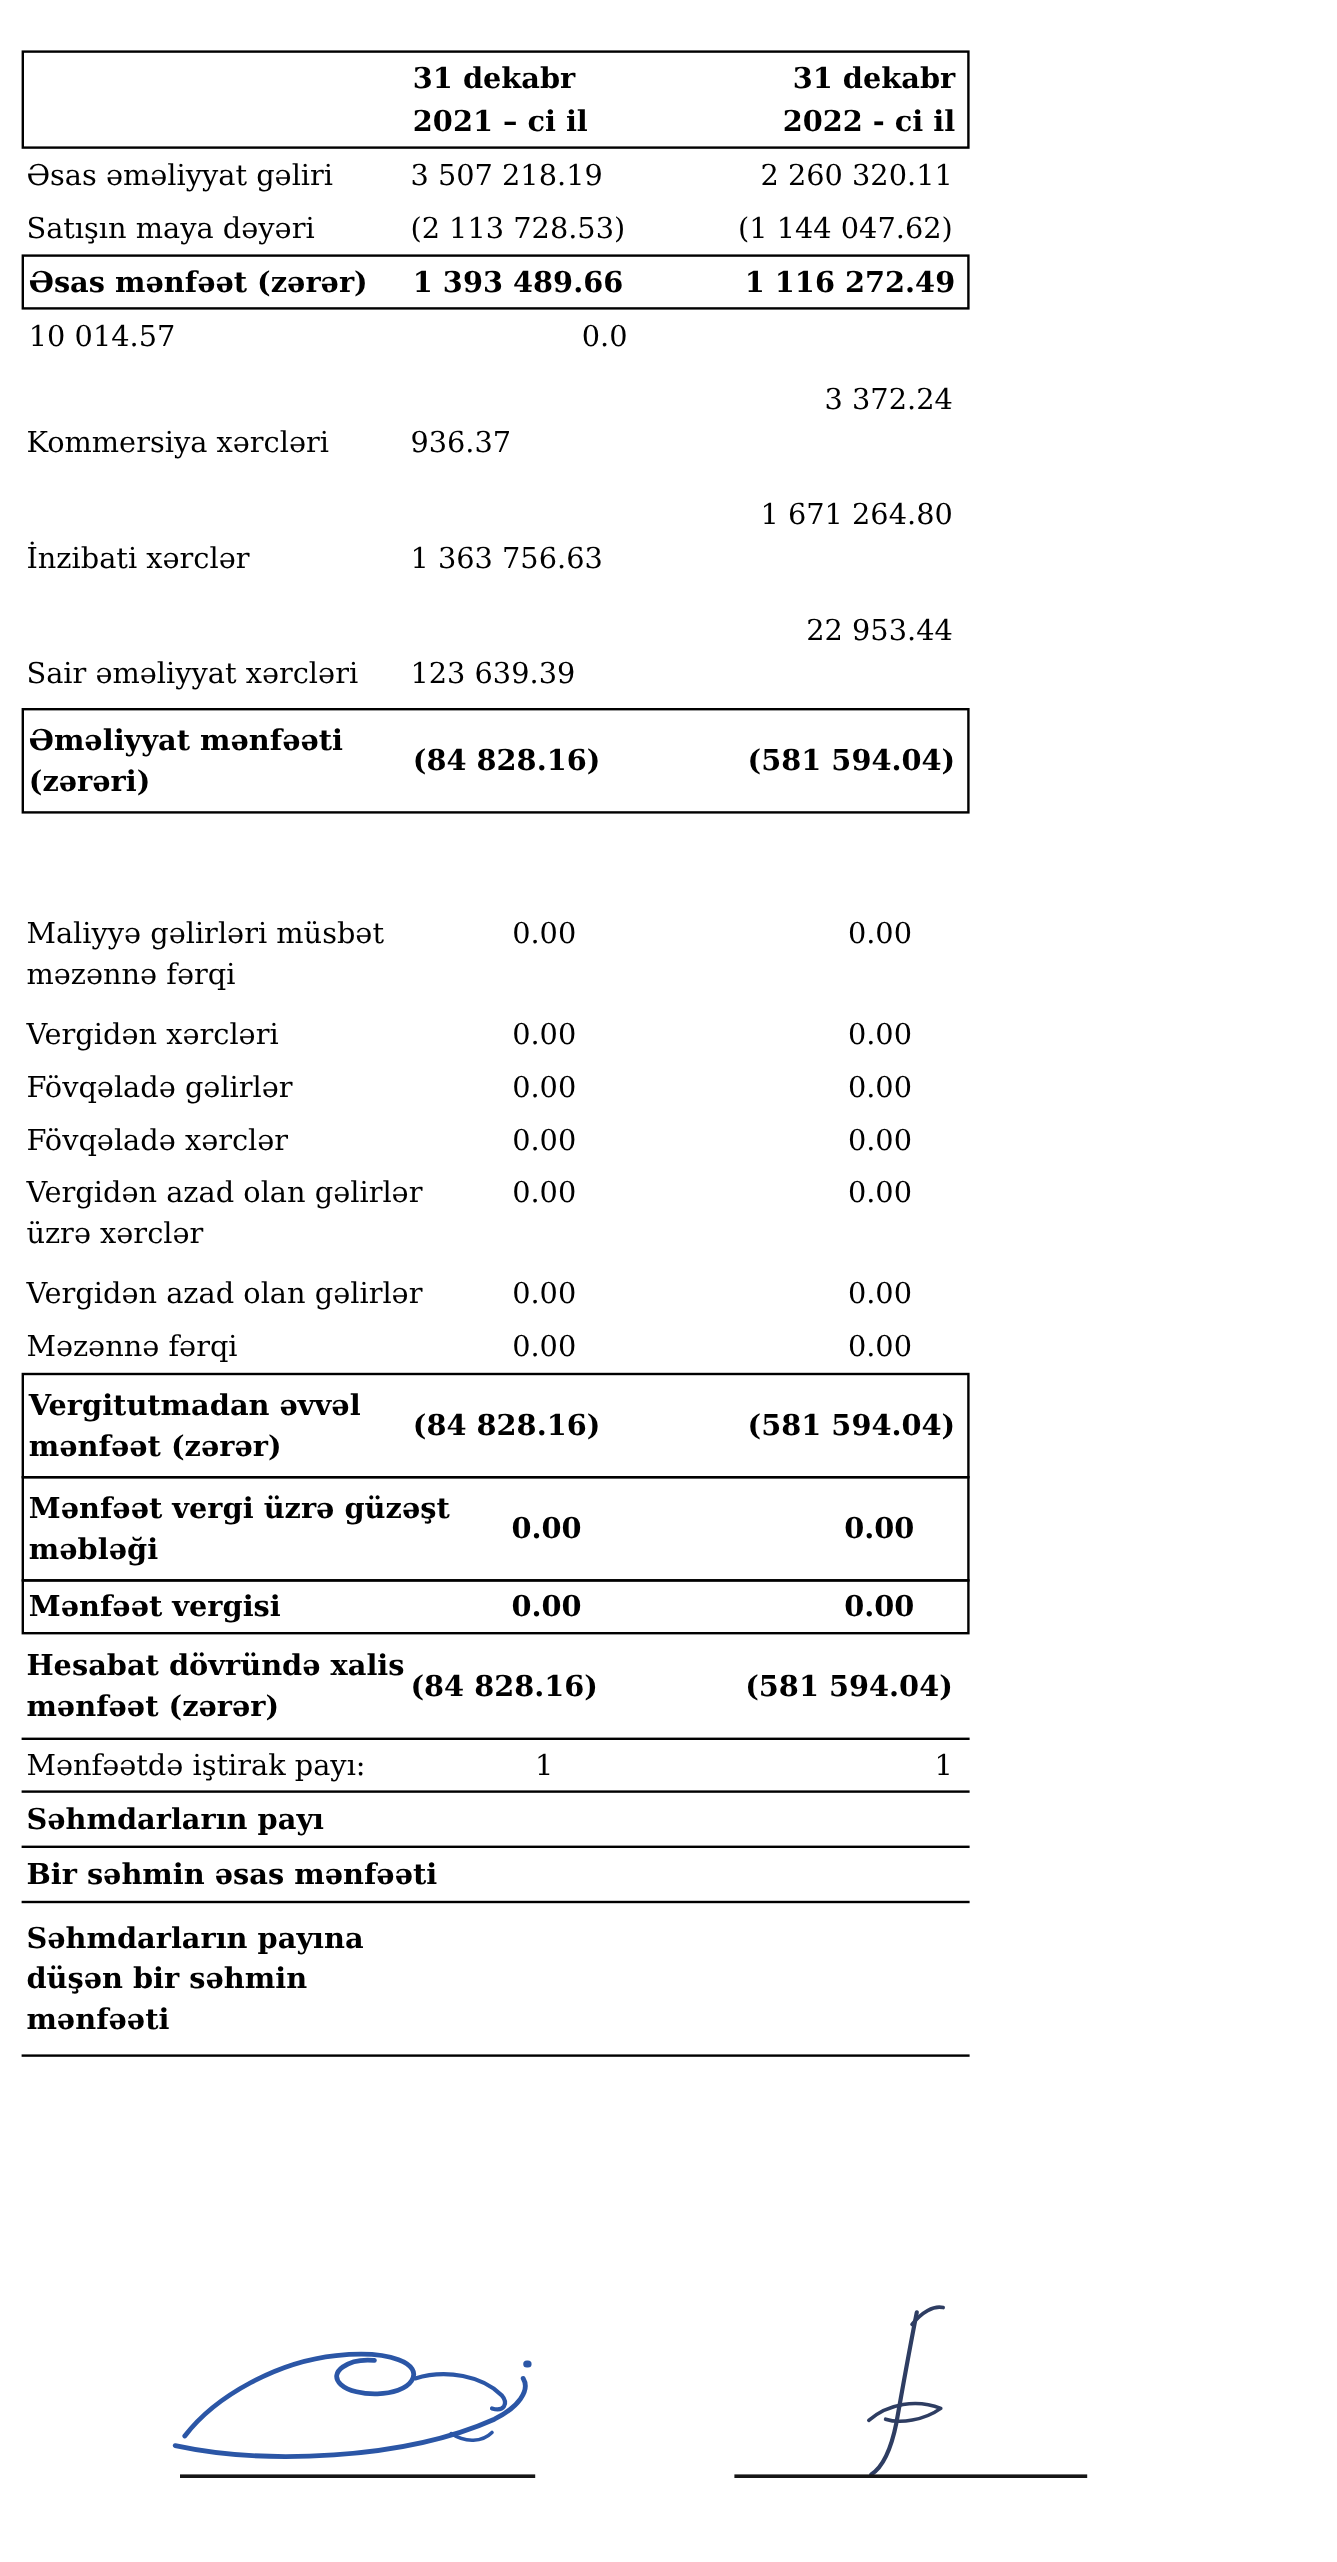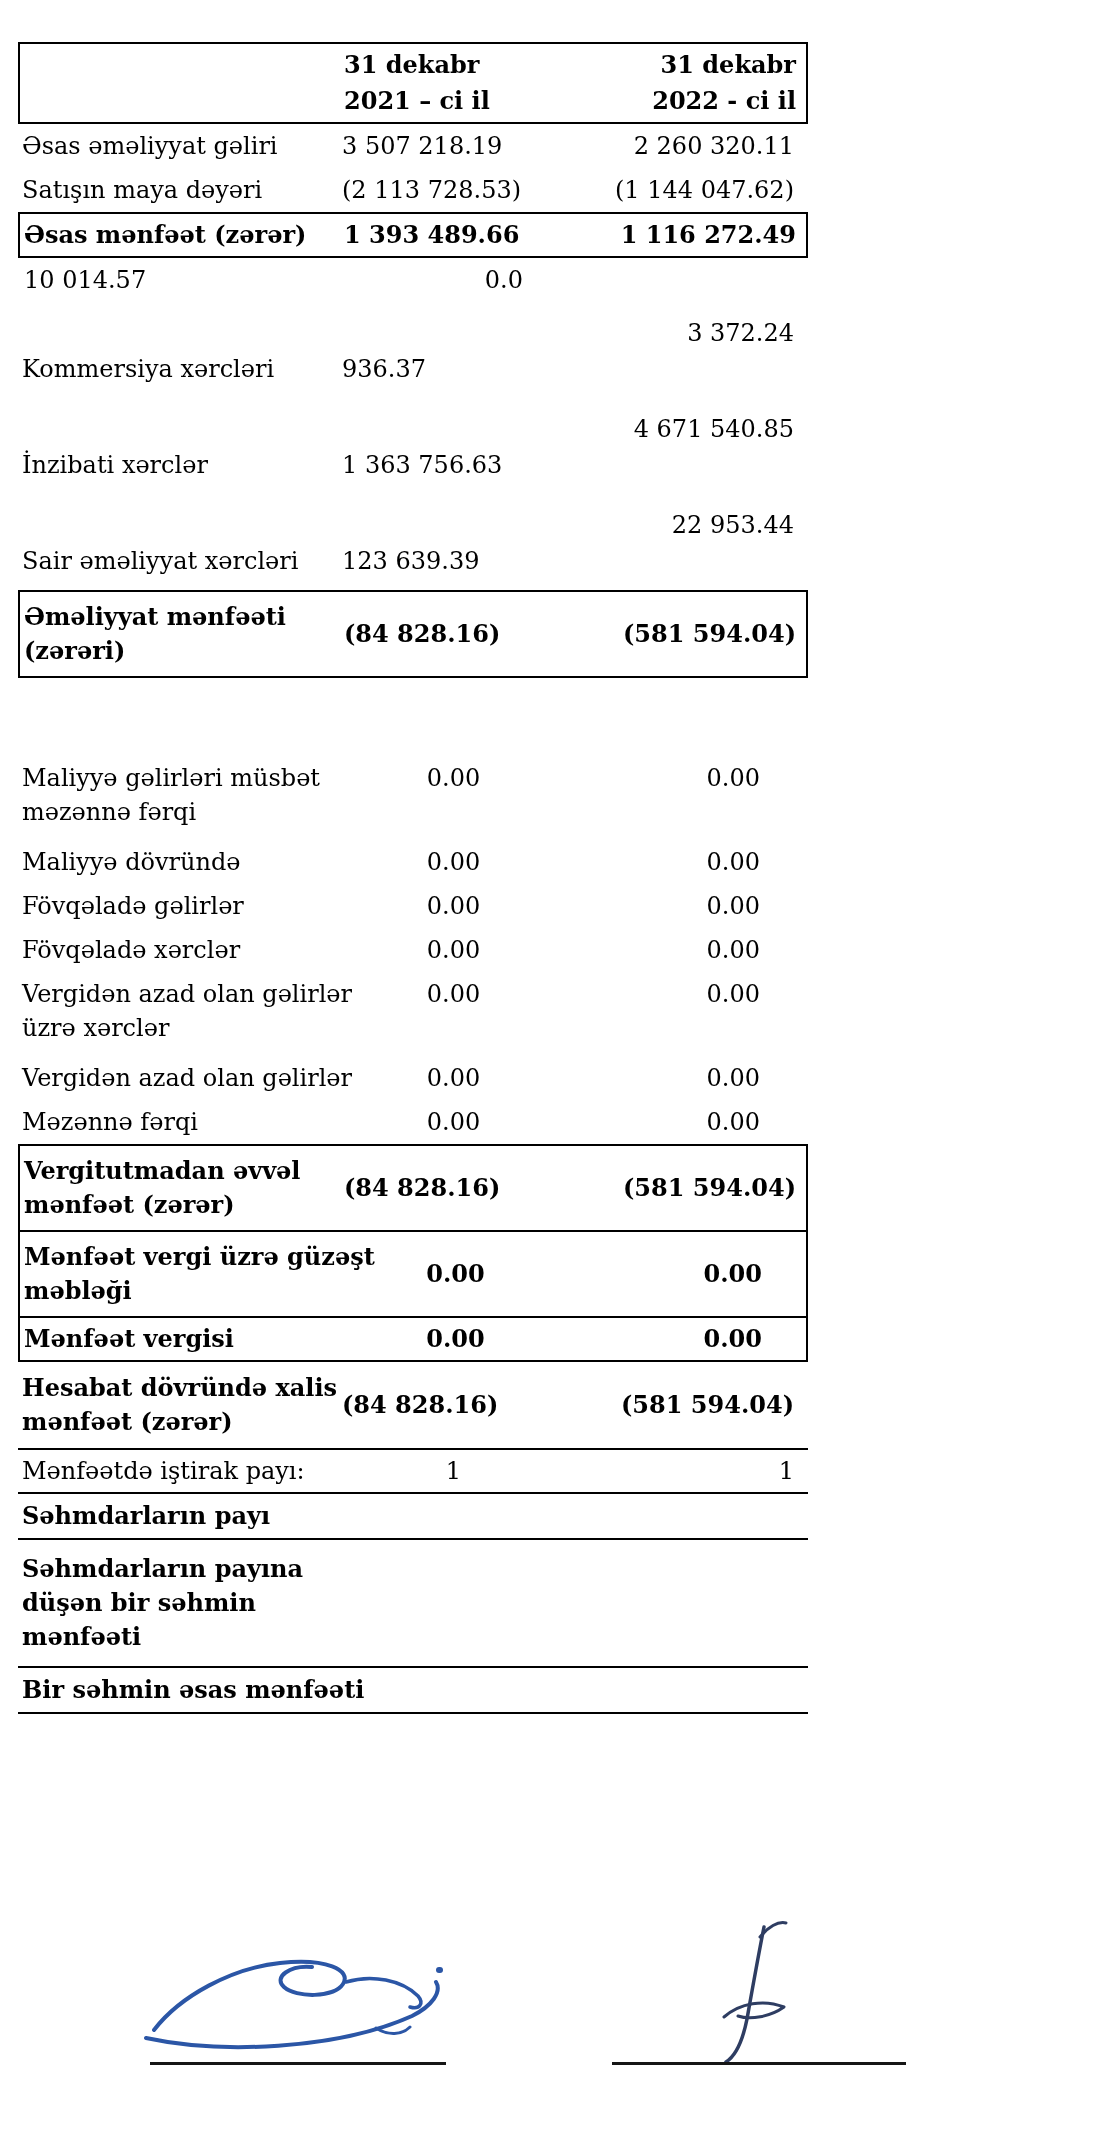--- a/index.html
+++ b/index.html
@@ -75,42 +75,42 @@
           <div class="cell v2 zpad">0.0</div>
         </div>
         <div class="row item-tall">
           <div class="cell label">Kommersiya xərcləri</div>
           <div class="cell v1">936.37</div>
           <div class="cell v2">3 372.24</div>
         </div>
         <div class="row item-tall">
           <div class="cell label">İnzibati xərclər</div>
           <div class="cell v1">1 363 756.63</div>
-          <div class="cell v2">4 671 540.85</div>
+          <div class="cell v2">1 671 264.80</div>
         </div>
         <div class="row item-tall">
           <div class="cell label">Sair əməliyyat xərcləri</div>
           <div class="cell v1">123 639.39</div>
           <div class="cell v2">22 953.44</div>
         </div>
         <div class="row subtotal-2line boxed">
           <div class="cell label">Əməliyyat mənfəəti
 (zərəri)</div>
           <div class="cell v1">(84 828.16)</div>
           <div class="cell v2">(581 594.04)</div>
         </div>
         <div class="row spacer"></div>
         <div class="row item-2line">
           <div class="cell label">Maliyyə gəlirləri müsbət
 məzənnə fərqi</div>
           <div class="cell v1 center2">0.00</div>
           <div class="cell v2 zpad">0.00</div>
         </div>
         <div class="row item">
-          <div class="cell label">Maliyyə dövründə</div>
+          <div class="cell label">Vergidən xərcləri</div>
           <div class="cell v1 center2">0.00</div>
           <div class="cell v2 zpad">0.00</div>
         </div>
         <div class="row item">
           <div class="cell label">Fövqəladə gəlirlər</div>
           <div class="cell v1 center2">0.00</div>
           <div class="cell v2 zpad">0.00</div>
         </div>
         <div class="row item">
           <div class="cell label">Fövqəladə xərclər</div>
@@ -159,29 +159,29 @@
         <div class="row share">
           <div class="cell label">Mənfəətdə iştirak payı:</div>
           <div class="cell v1 center2">1</div>
           <div class="cell v2">1</div>
         </div>
         <div class="row bold-line">
           <div class="cell label">Səhmdarların payı</div>
           <div class="cell v1"></div>
           <div class="cell v2"></div>
         </div>
+        <div class="row bold-line">
+          <div class="cell label">Bir səhmin əsas mənfəəti</div>
+          <div class="cell v1"></div>
+          <div class="cell v2"></div>
+        </div>
         <div class="row bold-3line">
           <div class="cell label">Səhmdarların payına
 düşən bir səhmin
 mənfəəti</div>
-          <div class="cell v1"></div>
-          <div class="cell v2"></div>
-        </div>
-        <div class="row bold-line">
-          <div class="cell label">Bir səhmin əsas mənfəəti</div>
           <div class="cell v1"></div>
           <div class="cell v2"></div>
         </div>
       </div>
   </div>
 
   <svg class="sig sig-left" width="320" height="125" viewBox="0 0 320 125" style="stroke: rgb(43, 86, 166);">
     <path d="M14,90 C40,56 92,28 140,23 C186,18 212,30 203,44 C194,58 156,58 144,47 C133,37 150,25 172,27" stroke-width="4"></path>
     <path d="M6,98 C80,114 196,110 272,76 C292,66 302,52 296,42" stroke-width="4"></path>
     <path d="M206,42 C232,34 262,40 278,56 C284,63 280,70 270,67" stroke-width="3.5"></path>

